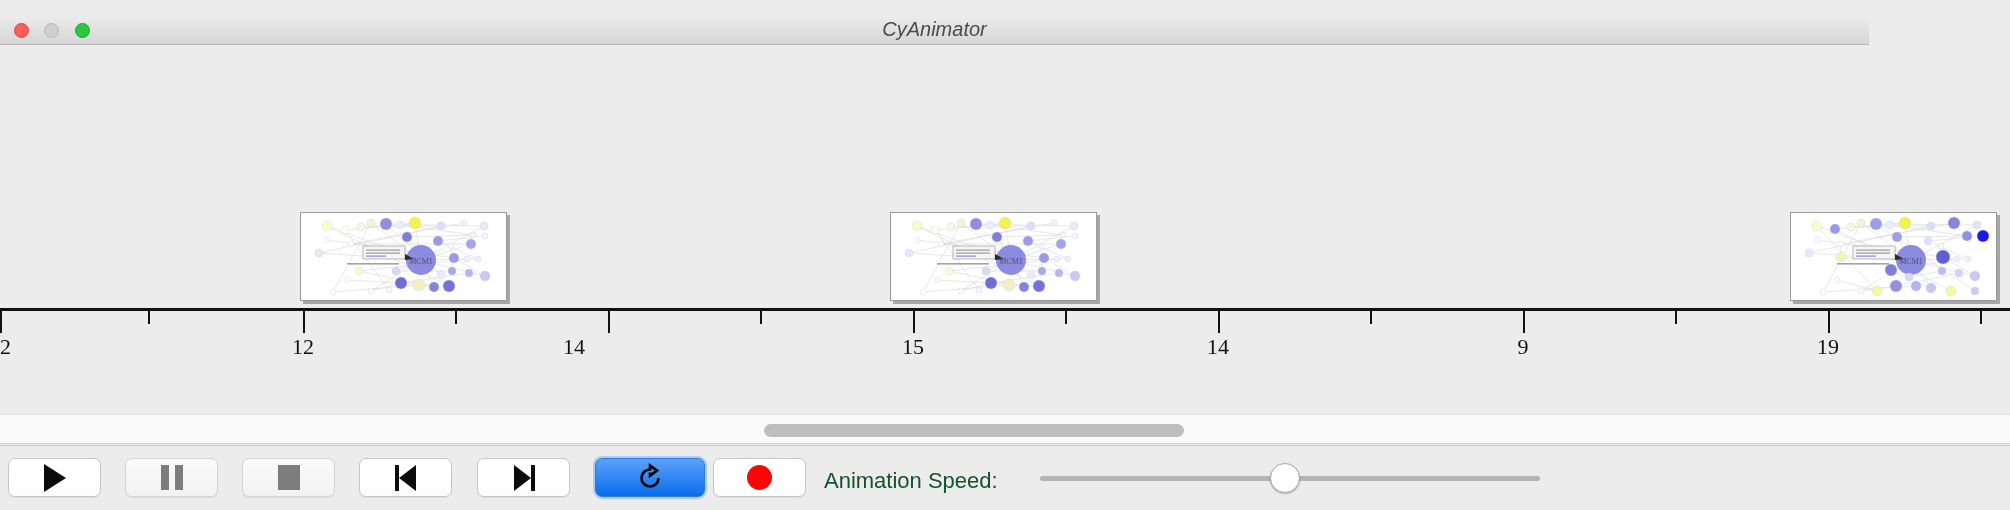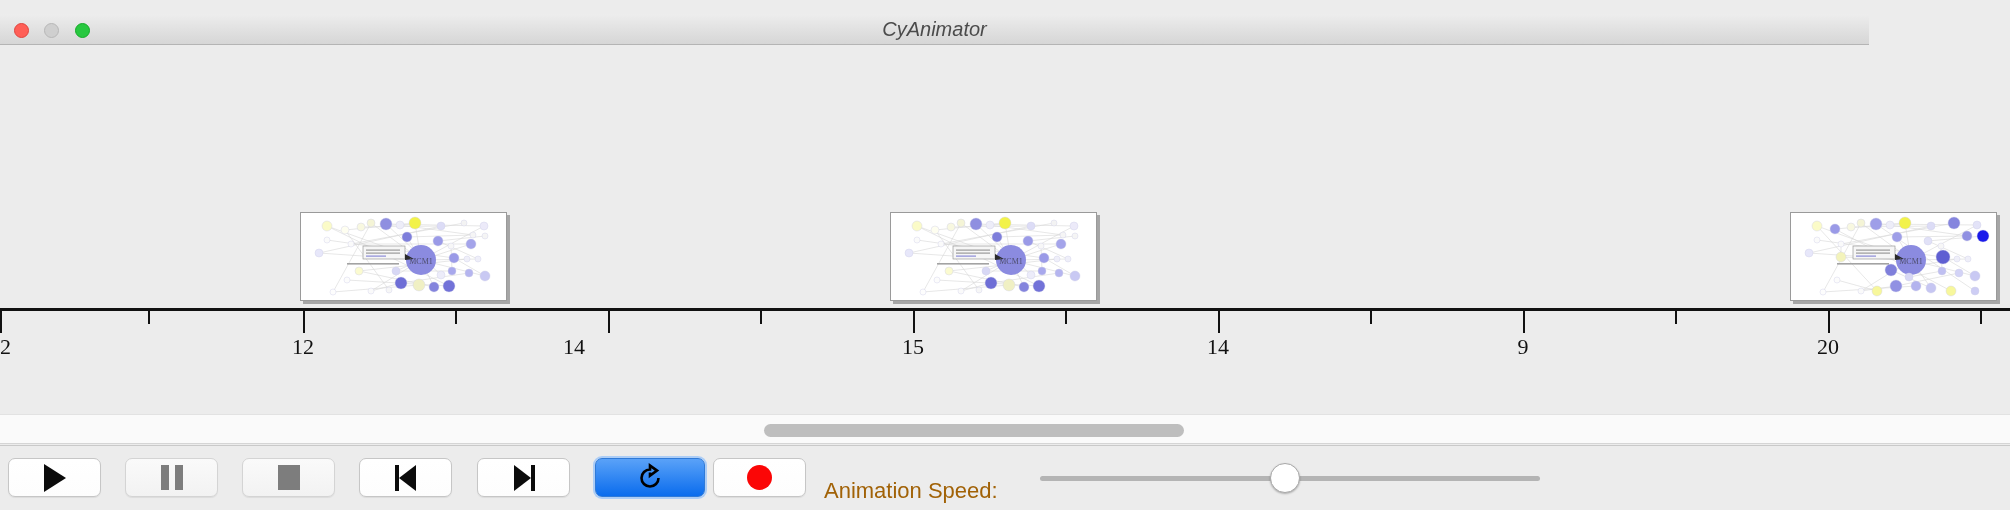--- a/index.html
+++ b/index.html
@@ -156,22 +156,22 @@
   .ic-stop { width: 22px; height: 25px; background: #7d7d7d; }
   .ic-prev { position: relative; width: 22px; height: 26px; }
   .ic-prev::before { content:""; position:absolute; left:0; top:0; width:4px; height:26px; background:#0b0b0b; }
   .ic-prev::after { content:""; position:absolute; left:4px; top:0; width:0;height:0; border-top:13px solid transparent; border-bottom:13px solid transparent; border-right:17px solid #0b0b0b; }
   .ic-next { position: relative; width: 22px; height: 26px; }
   .ic-next::before { content:""; position:absolute; right:0; top:0; width:4px; height:26px; background:#0b0b0b; }
   .ic-next::after { content:""; position:absolute; right:4px; top:0; width:0;height:0; border-top:13px solid transparent; border-bottom:13px solid transparent; border-left:17px solid #0b0b0b; }
   .ic-rec { width: 25px; height: 25px; border-radius: 50%; background: #fb0606; }
 
   .speed-label {
-    position: absolute; left: 824px; top: 32px;
-    font-size: 22px; color: #a16207; white-space: nowrap;
+    position: absolute; left: 824px; top: 22px;
+    font-size: 22px; color: #14532d; white-space: nowrap;
     font-family: "Liberation Sans", sans-serif;
   }
   .slider { position: absolute; left: 1040px; top: 30px; width: 500px; height: 6px; }
   .slider-track { position: absolute; left: 0; top: 0; width: 500px; height: 5px; border-radius: 3px; background: #b4b4b4; }
   .slider-thumb {
     position: absolute; top: -13px; width: 30px; height: 30px; border-radius: 50%;
     background: #ffffff; border: 1px solid #a8a8a8; box-shadow: 0 1px 2px rgba(0,0,0,0.28);
     cursor: default;
   }
 </style>
@@ -462,21 +462,21 @@
         <div class="tick major" style="left: 913px;"></div>
         <div class="tick-label" style="left: 913px;">15</div>
         <div class="tick minor" style="left: 1065px;"></div>
         <div class="tick major" style="left: 1218px;"></div>
         <div class="tick-label" style="left: 1218px;">14</div>
         <div class="tick minor" style="left: 1370px;"></div>
         <div class="tick major" style="left: 1523px;"></div>
         <div class="tick-label" style="left: 1523px;">9</div>
         <div class="tick minor" style="left: 1675px;"></div>
         <div class="tick major" style="left: 1828px;"></div>
-        <div class="tick-label" style="left: 1828px;">20</div>
+        <div class="tick-label" style="left: 1828px;">19</div>
         <div class="tick minor" style="left: 1980px;"></div>
       </div>
   </div>
 
   <div class="hscroll">
     <div class="hscroll-thumb" id="hthumb" style="left: 764px; width: 420px;"></div>
   </div>
 
   <div class="controls">
     <div class="cbtn white" id="c-play">

